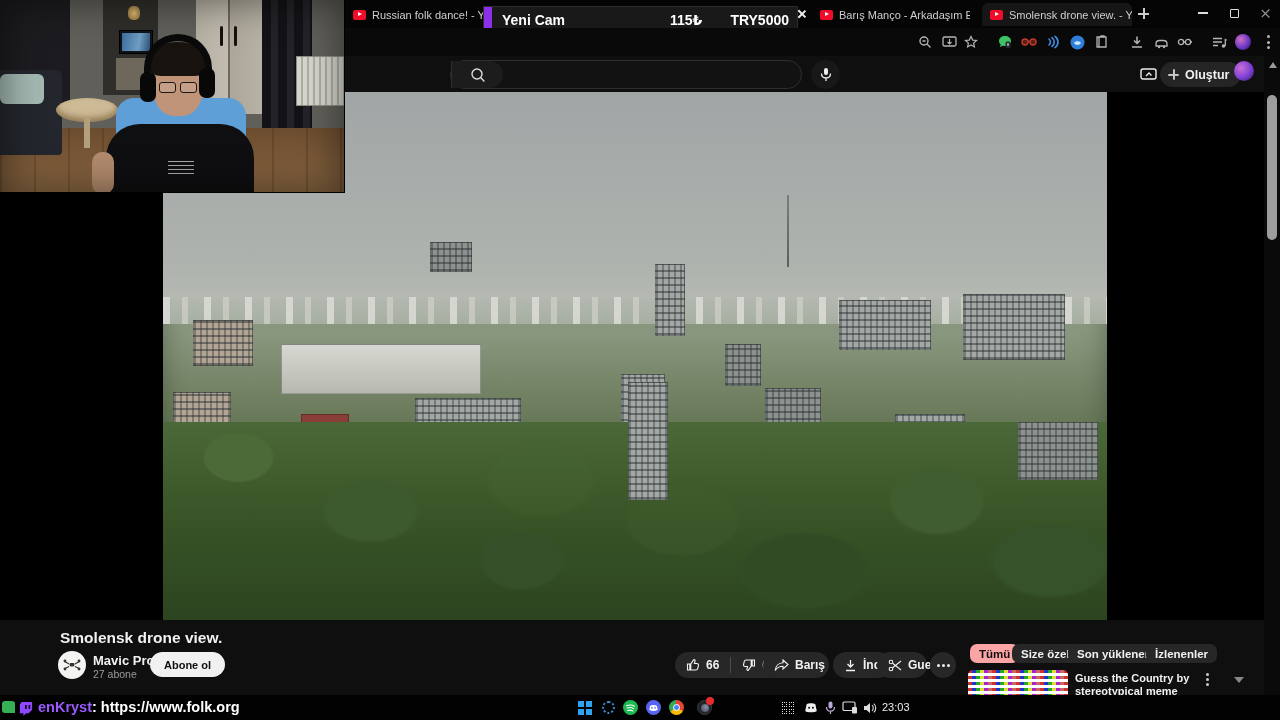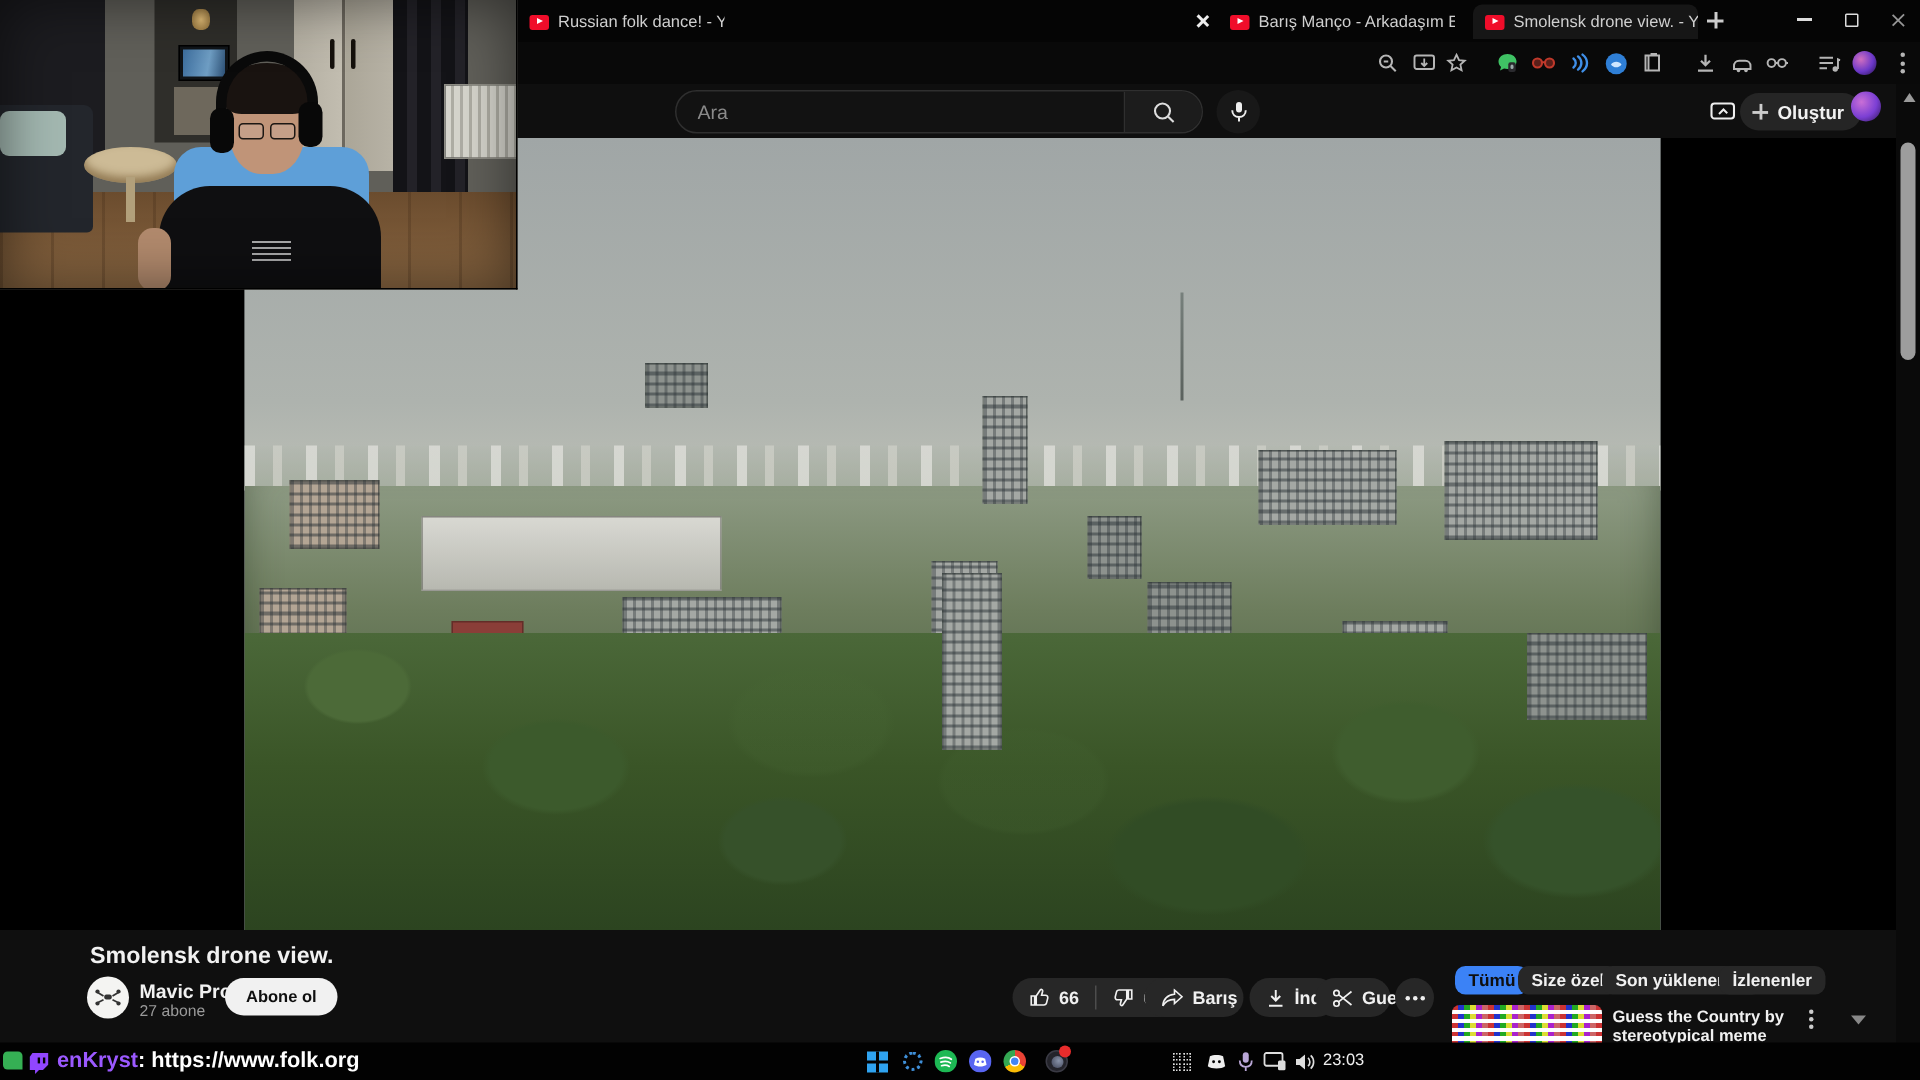--- a/index.html
+++ b/index.html
@@ -143,21 +143,21 @@
   .pill { position:absolute; top:32px; height:26px; background:#272727; border-radius:14px; display:flex;
           align-items:center; color:#f1f1f1; font-size:12px; font-weight:bold; }
   .pill .seg { display:flex; align-items:center; gap:6px; padding:0 11px; background:none; border:none;
                color:#f1f1f1; font-size:12px; font-weight:bold; font-family:inherit; height:100%; }
   .vdivider { width:1px; height:16px; background:#4d4d4d; }
   .more-btn { position:absolute; left:930px; top:32px; width:26px; height:26px; border-radius:50%; background:#272727;
               border:none; display:flex; align-items:center; justify-content:center; gap:2px; }
   .dot3 { width:3px; height:3px; border-radius:50%; background:#eee; }
   .chip { position:absolute; top:24px; height:19px; padding:0 9px; border-radius:7px; background:#272727;
           color:#f1f1f1; font-size:11.5px; font-weight:bold; display:flex; align-items:center; border:none; font-family:inherit; }
-  .chip.sel { background:#3b82f6; color:#0f0f0f; }
+  .chip.sel { background:#fca5a5; color:#0f0f0f; }
   .sugg-thumb { position:absolute; left:968px; top:50px; width:100px; height:45px; border-radius:5px; background:#fff;
       background-image:
         repeating-linear-gradient(0deg, transparent 0 3px, #fff 3px 6px),
         repeating-linear-gradient(90deg,#c33 0 4px,#23c 4px 8px,#2a2 8px 12px,#dd3 12px 16px,#a2c 16px 20px,#c66 20px 24px);
       overflow:hidden; }
   .sugg-t1 { position:absolute; left:1075px; top:52px; width:120px; color:#f1f1f1; font-size:11px; font-weight:bold; line-height:13px; }
   .sugg-kebab { position:absolute; left:1202px; top:53px; width:10px; height:16px; display:flex; flex-direction:column; gap:2px; align-items:center; }
   .chev-dn { position:absolute; left:1234px; top:57px; width:0; height:0; border-left:5px solid transparent;
              border-right:5px solid transparent; border-top:6px solid #888; }
 
@@ -222,20 +222,26 @@
         <span class="wc-min"></span>
       </div>
     <div class="wc" style="left:1219px;">
         <span class="wc-max"></span>
       </div>
     <div class="wc" style="left:1250px;">
         <span class="tab-x" style="transform:scale(1.2)"></span>
       </div>
   </div>
 
+  <div class="banner">
+    <span class="banner-fill"></span>
+    <span class="b-title">Yeni Cam</span>
+    <span class="b-amt">115₺</span>
+    <span class="b-goal">TRY5000</span>
+  </div>
   <div class="banner-close"></div>
 
   <div class="toolbar">
     <div class="tico" style="left:915px">
       <svg width="14" height="14" viewBox="0 0 14 14">
           <circle cx="6" cy="6" r="4" stroke="#b5b5b5" fill="none" stroke-width="1.4"></circle>
           <path d="M9 9l3.5 3.5M4.5 6h3" stroke="#b5b5b5" stroke-width="1.4"></path>
         </svg>
     </div>
     <div class="tico" style="left:939px">
@@ -312,21 +318,20 @@
       <div style="display:flex;flex-direction:column;gap:2.5px">
           <span class="dot3" style="background:#b5b5b5"></span>
           <span class="dot3" style="background:#b5b5b5"></span>
           <span class="dot3" style="background:#b5b5b5"></span>
         </div>
     </div>
   </div>
 
   <div class="ytheader">
     <div class="searchbox">
-      <input type="text" placeholder="Ara" style="">
       <button class="search-btn">
         <svg width="16" height="16" viewBox="0 0 16 16">
             <circle cx="7" cy="7" r="5" stroke="#ddd" fill="none" stroke-width="1.4"></circle>
             <path d="M10.8 10.8l3.6 3.6" stroke="#ddd" stroke-width="1.4"></path>
           </svg>
       </button>
     </div>
     <button class="mic-btn">
       <svg width="14" height="15" viewBox="0 0 14 15">
           <rect x="5" y="1" width="4" height="7" rx="2" fill="#eee"></rect>

